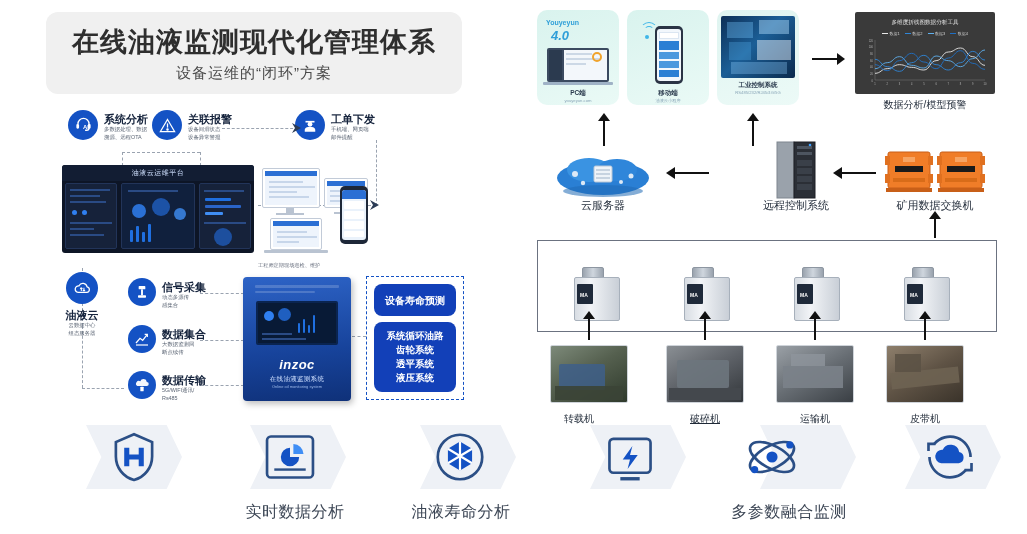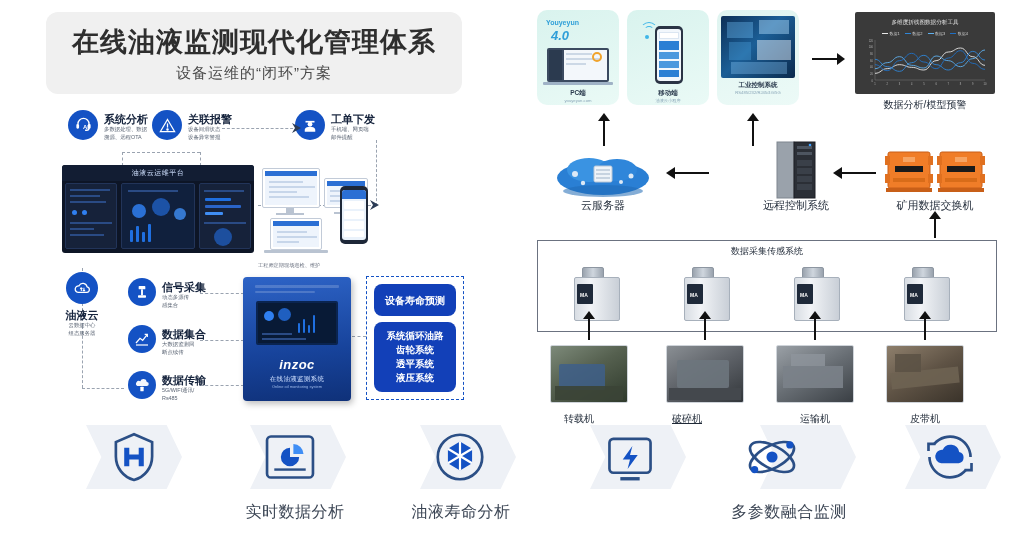--- a/index.html
+++ b/index.html
@@ -626,21 +626,20 @@
     </svg>
   </div>
   <div class="right-label" style="left:875px; top:198px; width:120px;">矿用数据交换机</div>
 
   <svg style="position:absolute; left:928px; top:210px;" width="14" height="28">
     <line x1="7" y1="28" x2="7" y2="9" stroke="#111" stroke-width="2"></line>
     <path d="M1 9 L7 1 L13 9 Z" fill="#111"></path>
   </svg>
 
   <div class="sensor-frame">
-    <div class="sensor-frame-title">数据采集传感系统</div>
 
     <div class="sensor-unit" style="left:20px;">
       <div class="sensor-cap"></div>
       <div class="sensor-body">
         <div class="sensor-plate">
             <span class="sensor-ma">MA</span>
           </div>
       </div>
     </div>
     <div class="sensor-unit" style="left:130px;">
@@ -697,17 +696,17 @@
   <div class="equip-photo" style="left:776px; background:linear-gradient(150deg,#9aa0a6,#676d73 50%,#3a3f44);">
     <div style="position:absolute; left:6px; top:20px; width:60px; height:22px; background:#7b8289; opacity:.9;"></div>
     <div style="position:absolute; left:14px; top:8px; width:34px; height:12px; background:#8e959c; opacity:.8;"></div>
   </div>
   <div class="equip-photo" style="left:886px; background:linear-gradient(150deg,#8e7f6c,#5f5345 50%,#3a332a);">
     <div style="position:absolute; left:4px; top:24px; width:68px; height:16px; background:#6e6352; opacity:.9; transform:rotate(-6deg);"></div>
     <div style="position:absolute; left:8px; top:8px; width:26px; height:18px; background:#5a5144; opacity:.85;"></div>
   </div>
 
   <div class="equip-label" style="left:540px;">转载机</div>
-  <div class="equip-label" style="left:648px;text-decoration:underline;">破碎机</div>
+  <div class="equip-label" style="left:666px;text-decoration:underline;">破碎机</div>
   <div class="equip-label" style="left:776px;">运输机</div>
   <div class="equip-label" style="left:886px;">皮带机</div>
 
 </div>
 
 </body></html>

